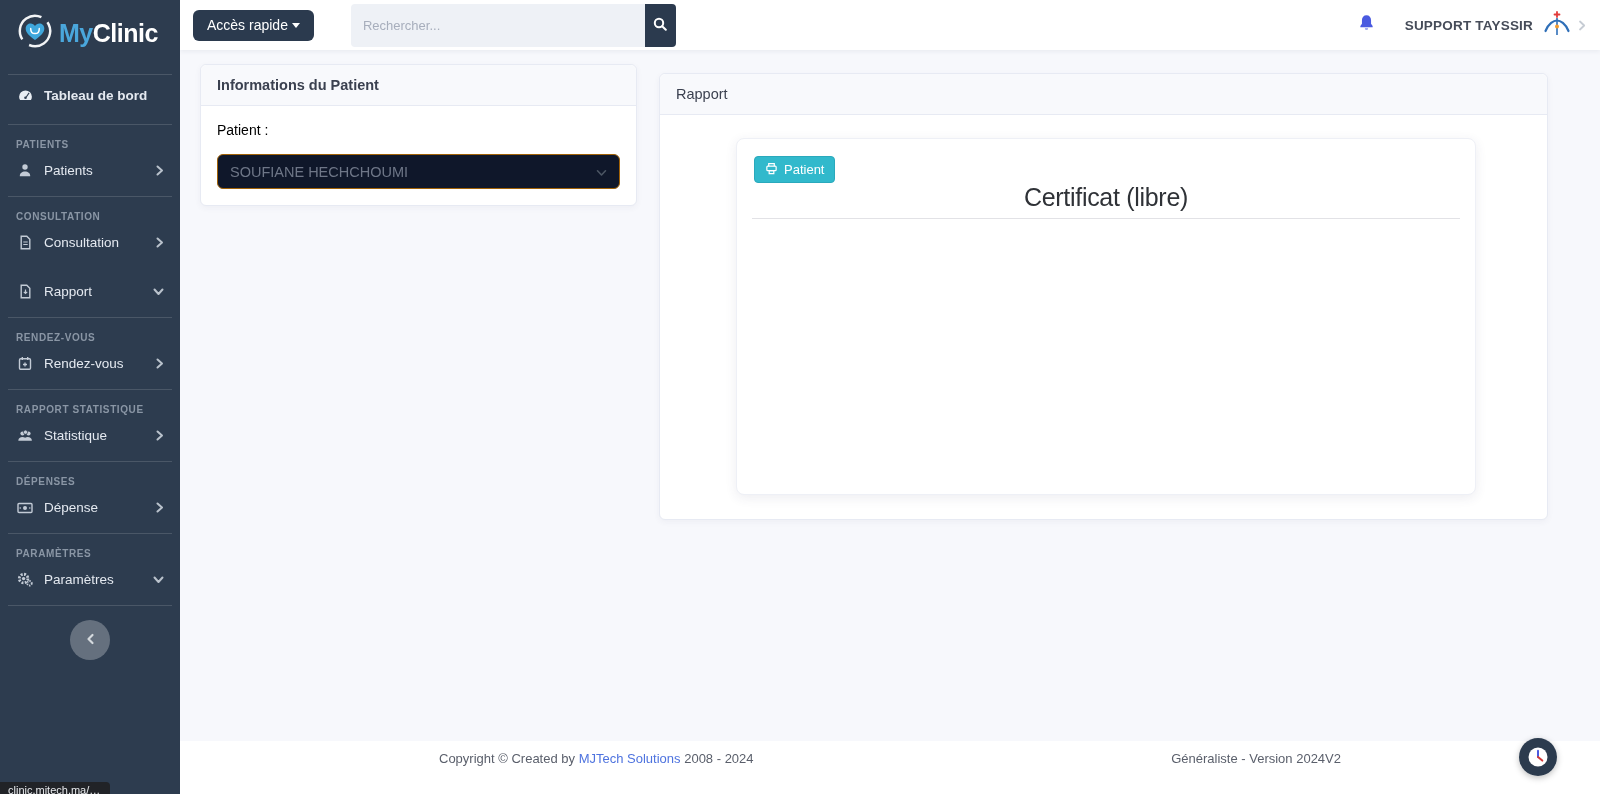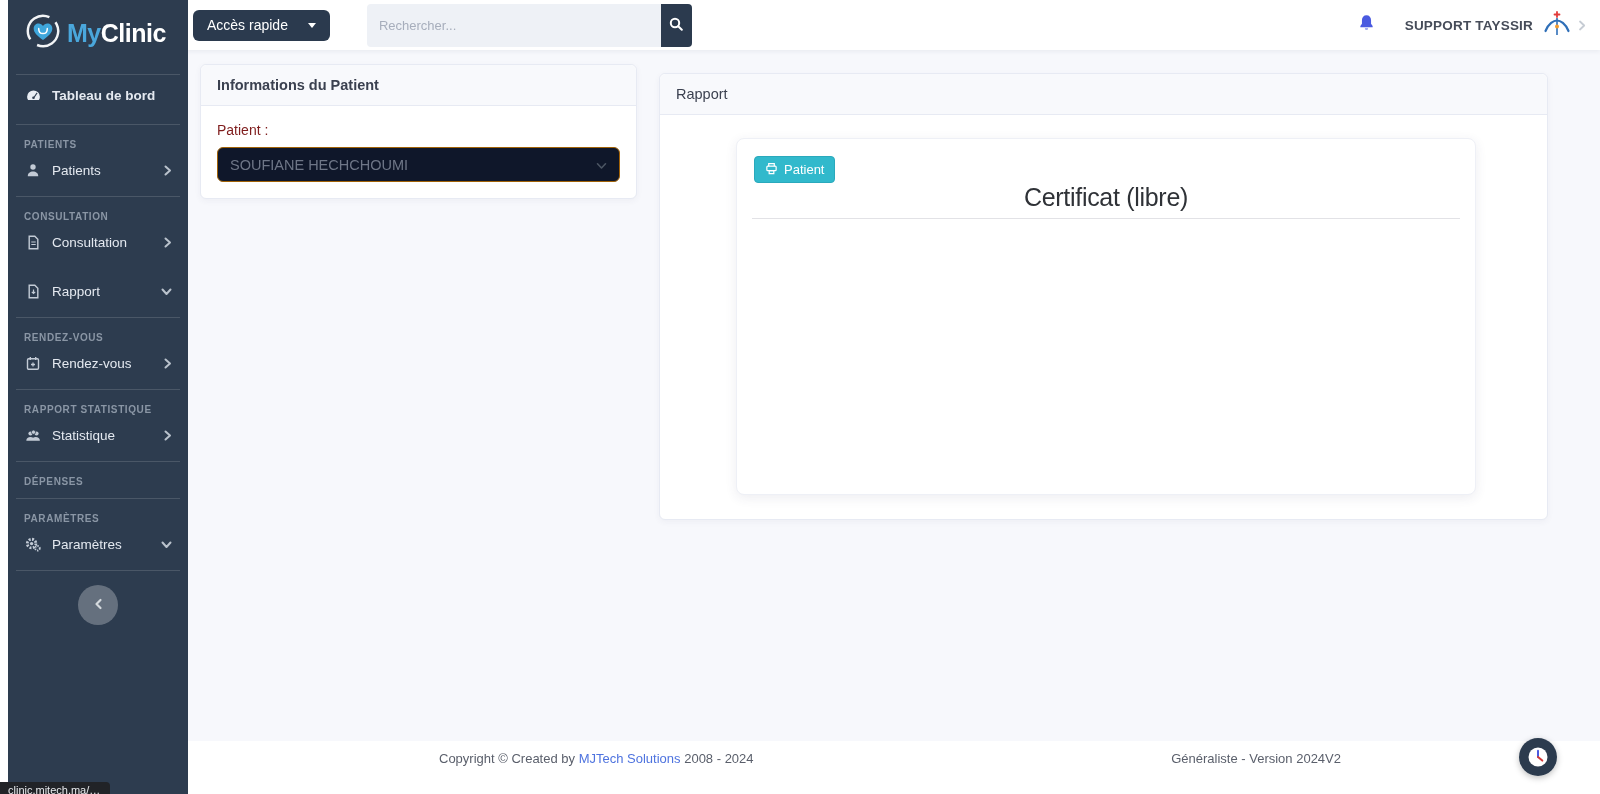--- a/index.html
+++ b/index.html
@@ -4,21 +4,21 @@
 <style>
   * { box-sizing: border-box; margin: 0; padding: 0; }
   html,body { width:1600px; height:794px; }
   body {
     font-family: "Liberation Sans", sans-serif;
     background:#ffffff; position:relative; overflow:hidden; color:#3a3f4a;
   }
 
   
   .sidebar {
-    position:absolute; left:8px; top:0; width:180px; height:794px;
+    position:absolute; left:0; top:0; width:180px; height:794px;
     background:#2d3c4f; z-index:5;
   }
   .sb-logo { display:flex; align-items:center; padding:13px 12px 13px 16px; height:66px; cursor:pointer; }
   .brand-text { font-size:25px; font-weight:700; margin-left:5px; letter-spacing:-0.5px; }
   .brand-my { color:#4aa7dc; }
   .brand-clinic { color:#ffffff; }
   .sb-divider { height:1px; background:rgba(255,255,255,0.14); margin:8px 8px 0 8px; }
   .sb-header {
     padding:14px 16px 3px 16px; font-size:10px; font-weight:700;
     color:#8a96a5; letter-spacing:0.6px; text-transform:uppercase;
@@ -44,21 +44,21 @@
 
   
   .topbar {
     position:absolute; left:180px; top:0; width:1420px; height:50px;
     background:#ffffff; box-shadow:0 2px 4px rgba(40,50,90,0.06); z-index:4;
     display:flex; align-items:center;
   }
   .quick-access {
     margin-left:13px; height:31px; background:#2b3a4e; color:#fff; border:none;
     border-radius:6px; font-size:14px; font-family:inherit; padding:0 14px;
-    display:flex; align-items:center; gap:20px; cursor:pointer;
+    display:flex; align-items:center; gap:4px; cursor:pointer;
   }
   .caret-down {
     width:0; height:0; border-left:4px solid transparent; border-right:4px solid transparent;
     border-top:5px solid #ffffff; display:inline-block;
   }
   .search-group { display:flex; margin-left:37px; height:43px; width:325px; }
   .search-input {
     flex:1; background:#eef1f6; border:none; outline:none; border-radius:4px 0 0 4px;
     padding:0 12px; font-size:13px; font-family:inherit; color:#5a6170;
   }
@@ -83,21 +83,21 @@
     position:absolute; background:#fff; border:1px solid #e7eaf3; border-radius:6px;
     box-shadow:0 2px 6px rgba(50,60,100,0.05);
   }
   .card-header {
     background:#f8f9fc; border-bottom:1px solid #e7eaf3; border-radius:6px 6px 0 0;
     padding:12px 16px; font-size:14.5px; color:#3b4150;
   }
   .patient-card { left:20px; top:14px; width:437px; }
   .patient-card .card-header { font-weight:700; }
   .patient-card .card-body { padding:16px; }
-  .patient-label { font-size:14px; color:#7f1d1d; margin-bottom:9px; }
+  .patient-label { font-size:14px; color:#000000; margin-bottom:16px; }
   .patient-select {
     height:35px; background:#0f172a; border:1px solid #a16207; border-radius:6px;
     display:flex; align-items:center; justify-content:space-between;
     padding:0 12px; font-size:14.5px; color:#6e7687; cursor:pointer;
   }
   .report-card { left:479px; top:23px; width:889px; height:447px; }
   .report-card .card-header { font-weight:500; }
   .report-body { position:relative; height:404px; }
   .template-card {
     position:absolute; left:76px; top:23px; width:740px; height:357px;
@@ -239,20 +239,35 @@
     <span class="sb-label">Statistique</span>
     <span class="sb-arrow">
       <svg width="9" height="11" viewBox="0 0 9 11">
           <path d="M2.5 1.5 7 5.5 2.5 9.5" fill="none" stroke="#b9c2cc" stroke-width="2" stroke-linecap="round" stroke-linejoin="round"></path>
         </svg>
     </span>
   </a>
 
   <div class="sb-divider"></div>
   <div class="sb-header">DÉPENSES</div>
+  <a class="sb-item">
+    <span class="sb-icon">
+      <svg width="16" height="12" viewBox="0 0 16 12">
+          <rect x="1" y="1.5" width="14" height="9" rx="1" fill="none" stroke="#c3cbd6" stroke-width="1.4"></rect>
+          <circle cx="8" cy="6" r="2" fill="#c3cbd6"></circle>
+          <path d="M3.2 6h.01M12.8 6h.01" stroke="#c3cbd6" stroke-width="1.6" stroke-linecap="round"></path>
+        </svg>
+    </span>
+    <span class="sb-label">Dépense</span>
+    <span class="sb-arrow">
+      <svg width="9" height="11" viewBox="0 0 9 11">
+          <path d="M2.5 1.5 7 5.5 2.5 9.5" fill="none" stroke="#b9c2cc" stroke-width="2" stroke-linecap="round" stroke-linejoin="round"></path>
+        </svg>
+    </span>
+  </a>
 
   <div class="sb-divider"></div>
   <div class="sb-header">PARAMÈTRES</div>
   <a class="sb-item">
     <span class="sb-icon">
       <svg width="16" height="15" viewBox="0 0 17 16">
           <circle cx="7" cy="7" r="4.6" fill="none" stroke="#c3cbd6" stroke-width="3" stroke-dasharray="2.1 1.5"></circle>
           <circle cx="7" cy="7" r="1.8" fill="#c3cbd6"></circle>
           <circle cx="13.3" cy="12" r="2.4" fill="none" stroke="#c3cbd6" stroke-width="2" stroke-dasharray="1.4 1.1"></circle>
         </svg>

